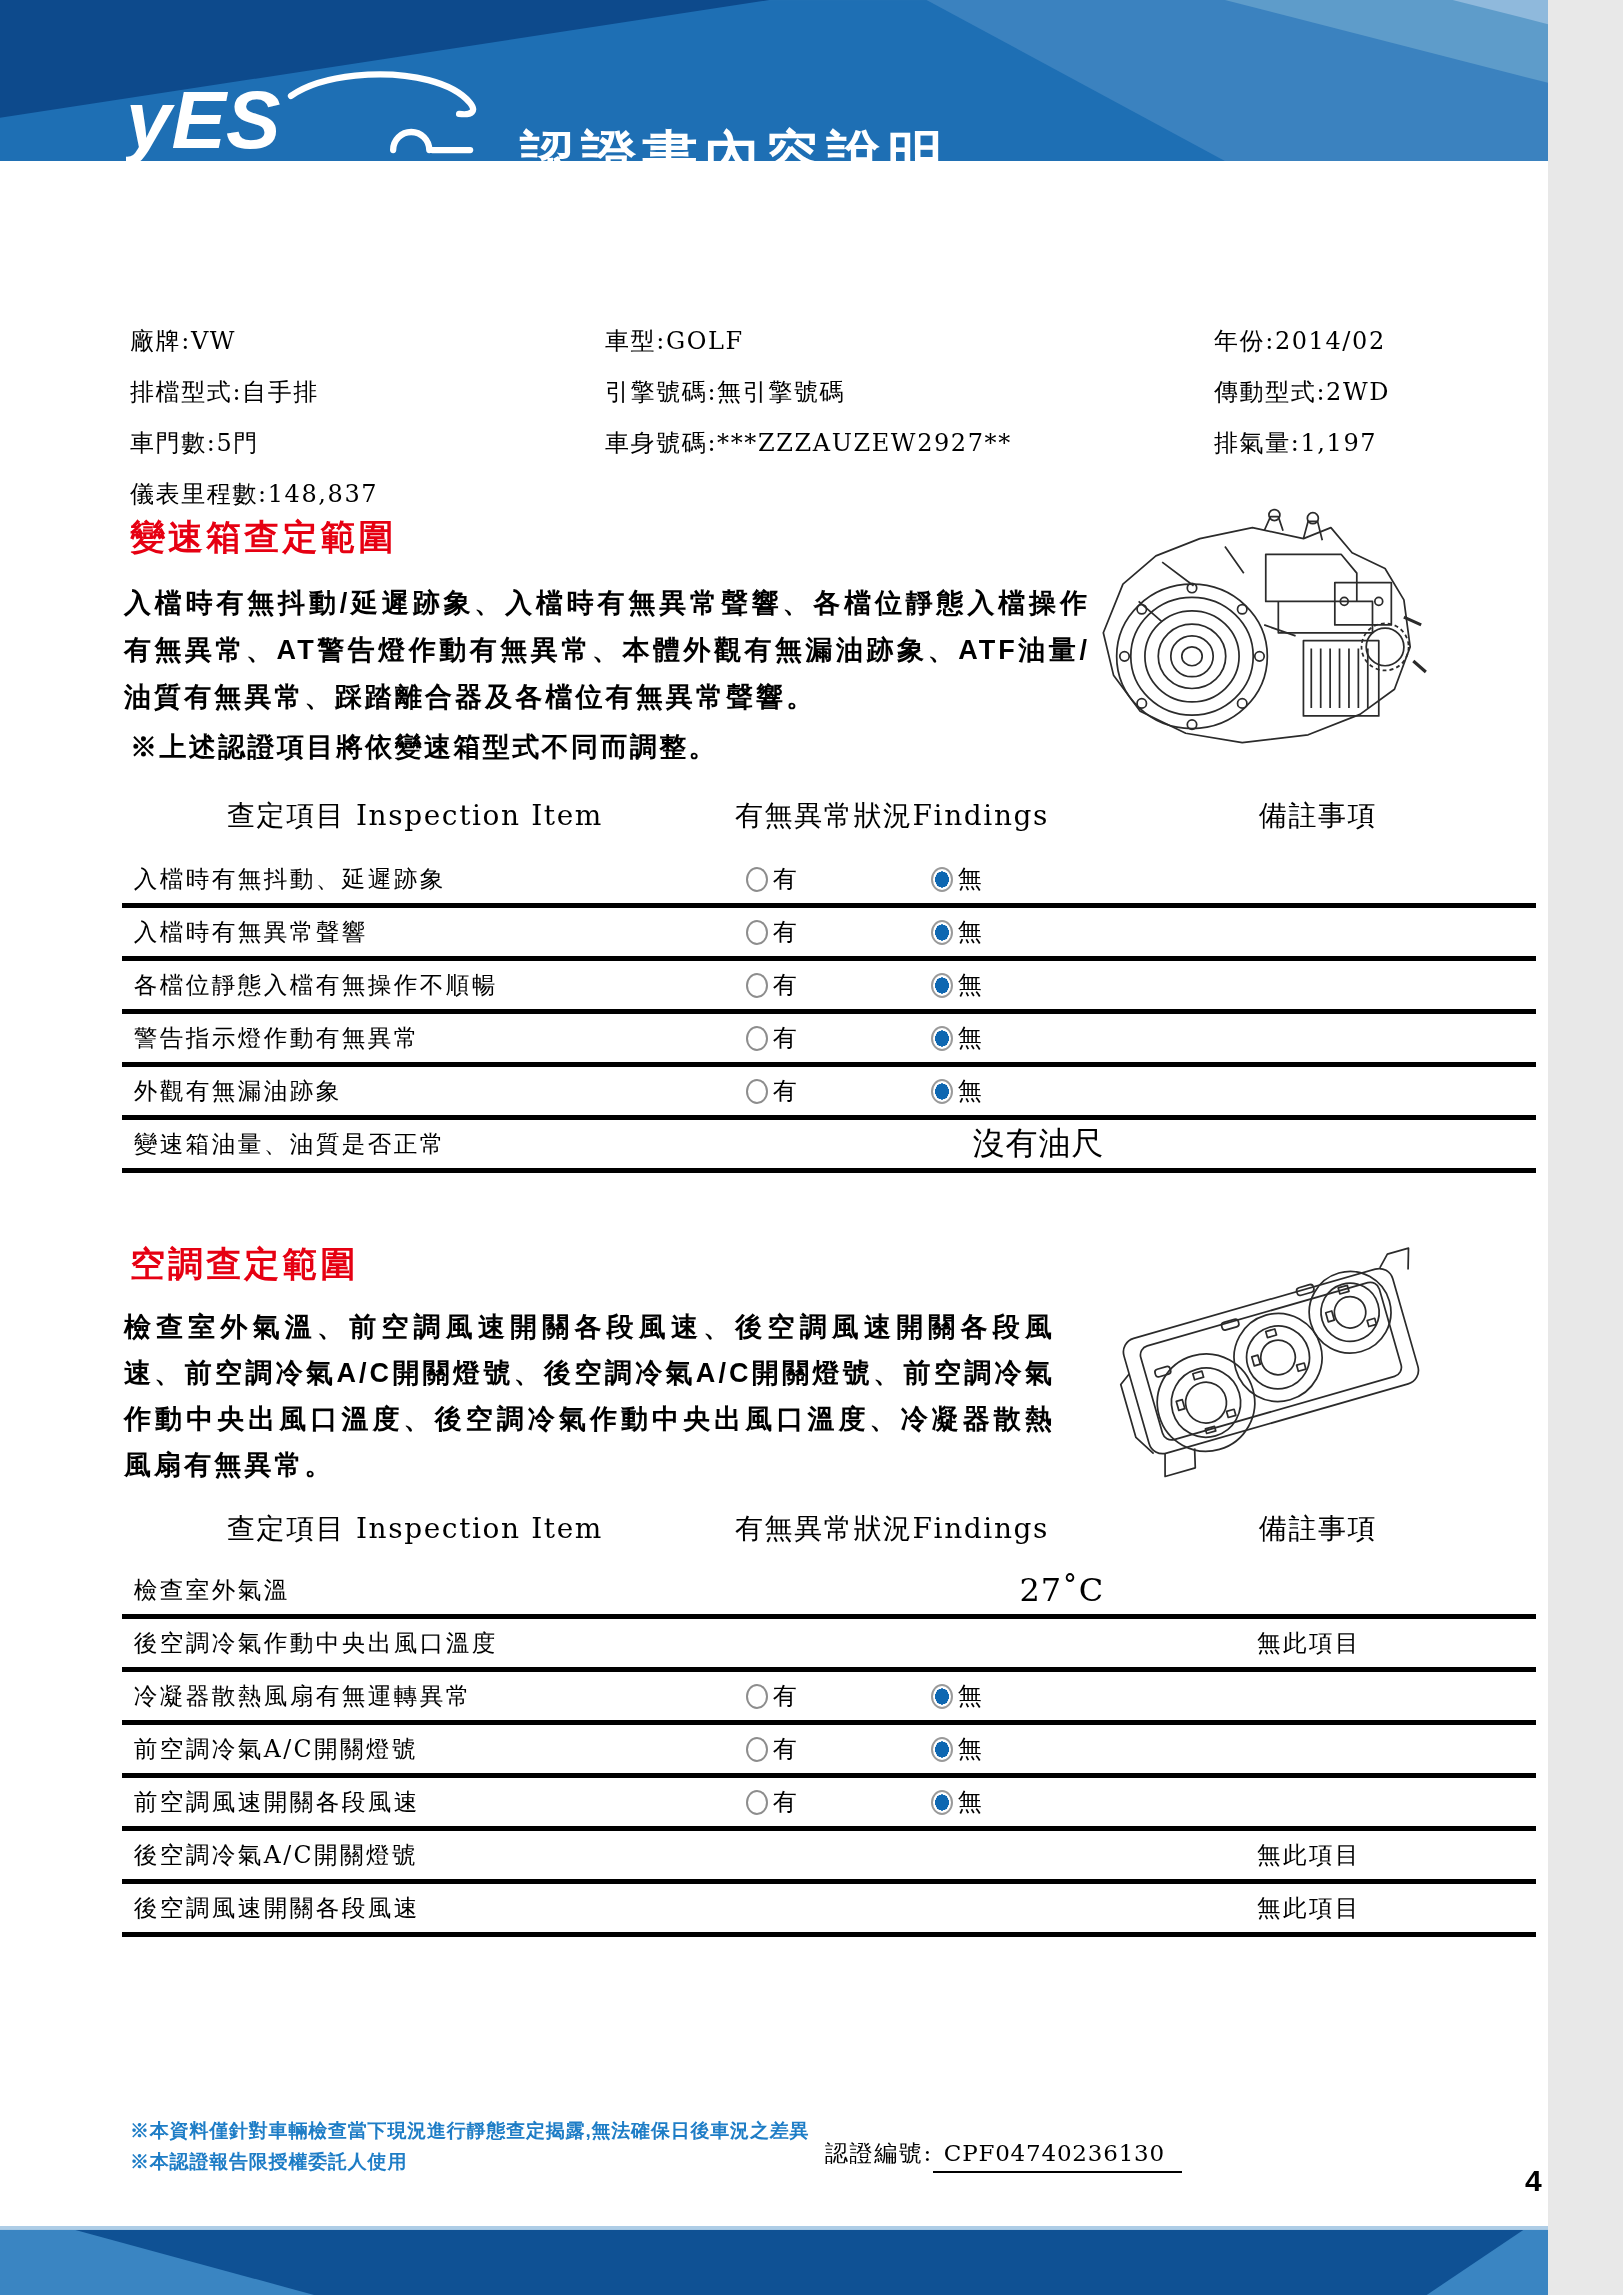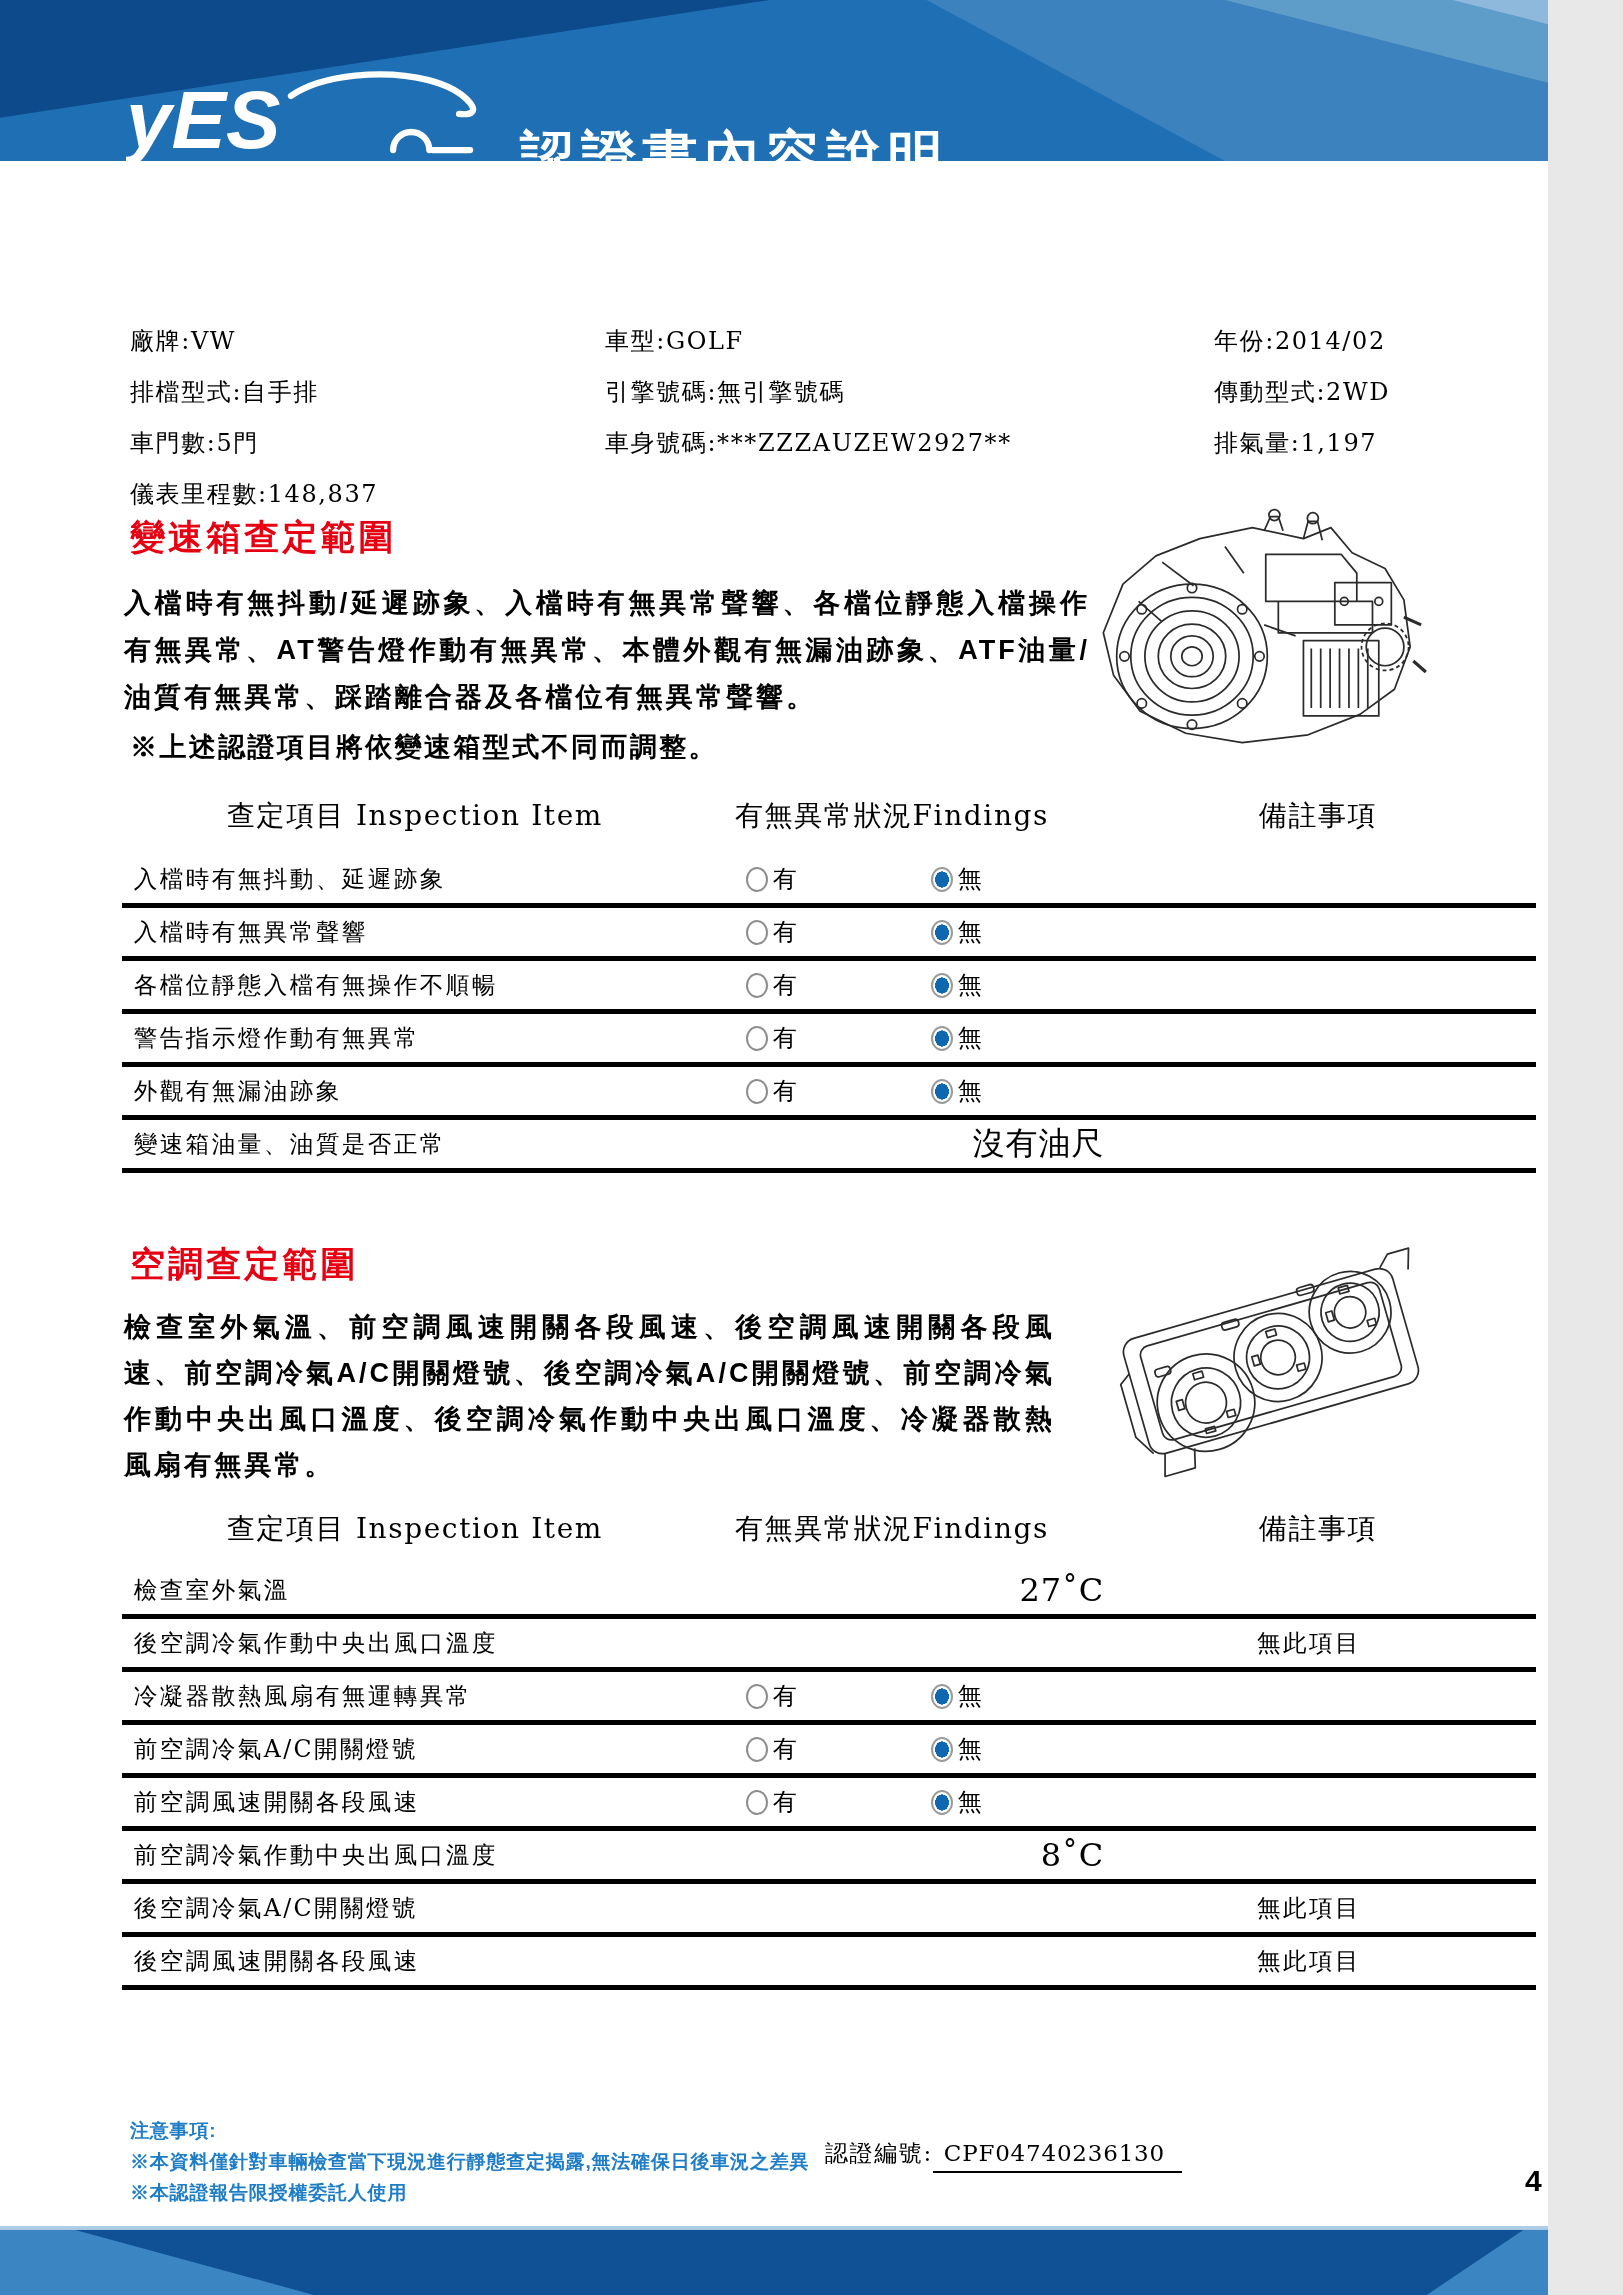--- a/index.html
+++ b/index.html
@@ -276,35 +276,30 @@
       <span class="rgroup" style="left:624px;">
           <span class="radio"></span>
           <span>有</span>
         </span>
       <span class="rgroup" style="left:809px;">
           <span class="radio checked"></span>
           <span>無</span>
         </span>
     </div>
     <div class="trow">
-      <span class="item">前空調冷氣作動中央出風口溫度</span>
-      <span class="finding">8˚C</span>
-    </div>
-    <div class="trow">
       <span class="item">後空調冷氣A/C開關燈號</span>
       <span class="remark">無此項目</span>
     </div>
     <div class="trow">
       <span class="item">後空調風速開關各段風速</span>
       <span class="remark">無此項目</span>
     </div>
   </div>
 
   <div class="notes">
-    <div>注意事項:</div>
     <div>※本資料僅針對車輛檢查當下現況進行靜態查定揭露,無法確保日後車況之差異</div>
     <div>※本認證報告限授權委託人使用</div>
   </div>
 
   <div class="cert">
     <span>認證編號:</span><span class="num">CPF04740236130</span>
   </div>
 
   <div class="pagenum">4</div>
 

